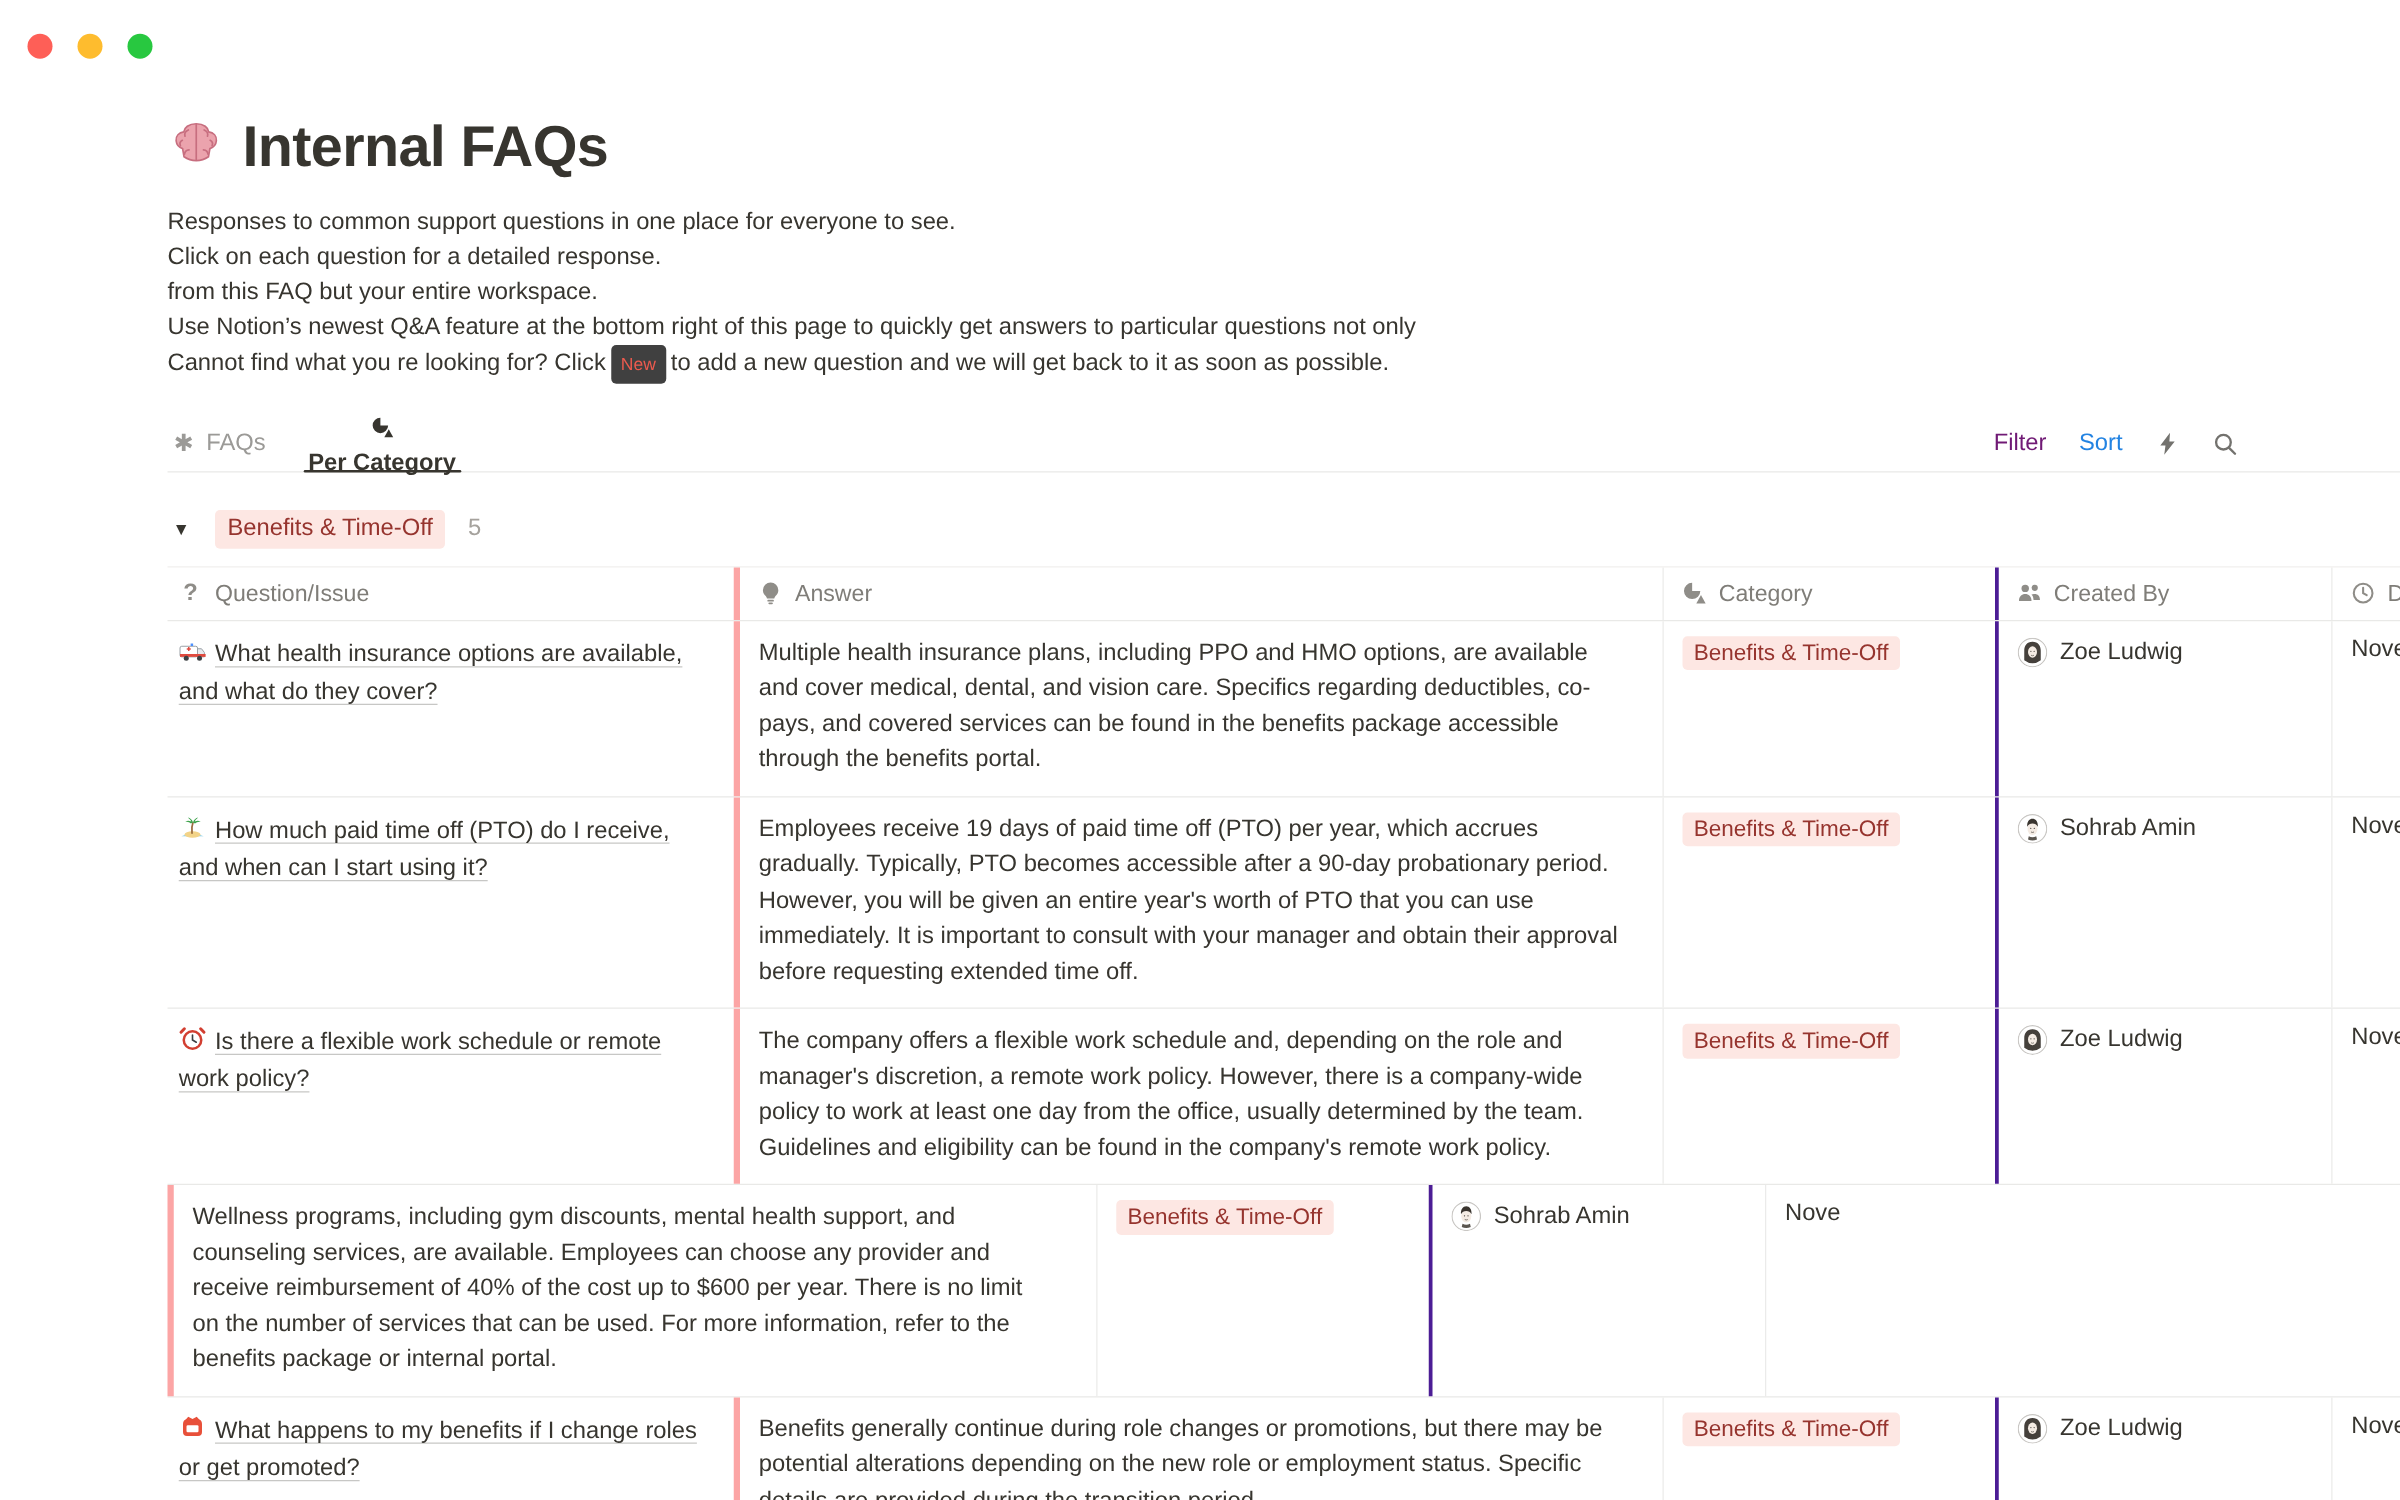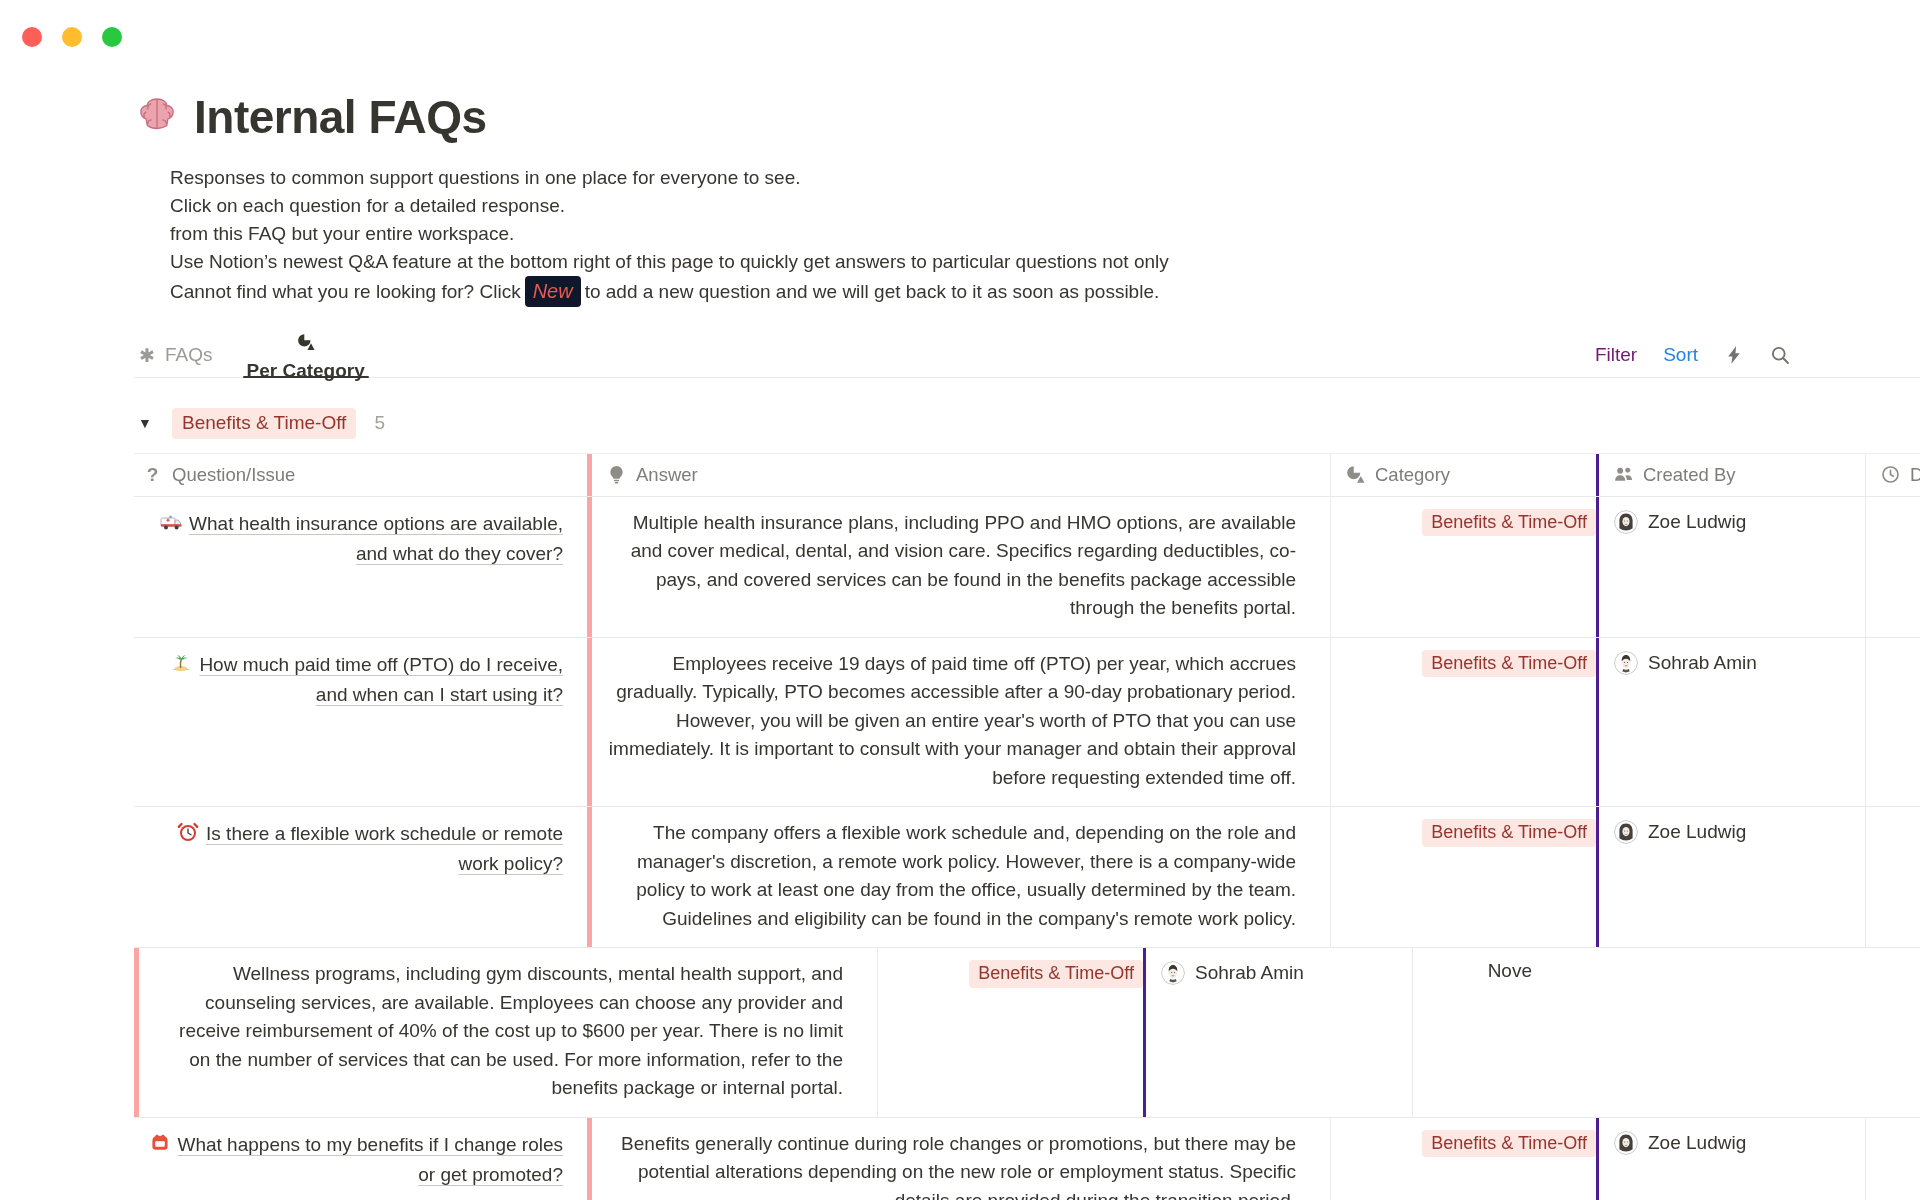--- a/index.html
+++ b/index.html
@@ -16,25 +16,25 @@
   .dot.green{background:#28c840;}
 
   .content{position:absolute;left:134px;top:88px;width:1786px;}
 
   
   .title-row{display:flex;align-items:center;gap:14px;height:58px;}
   .title-row .emoji-lg{width:46px;height:46px;flex:0 0 auto;}
   .page-title{font-size:46px;font-weight:700;letter-spacing:-.5px;color:#37352f;}
 
   
-  .desc{margin-top:18px;font-size:19px;line-height:28px;color:#37352f;margin-left:36px;}
+  .desc{margin-top:18px;font-size:19px;line-height:28px;color:#37352f;}
   .desc .line{white-space:nowrap;}
   .new-badge{
-    display:inline-block;background:#0f172a;color:#eb5a4e;border-radius:4px;
-    padding:1px 8px 2px;font-size:20px;margin:0 4px;vertical-align:baseline;font-style:italic;
+    display:inline-block;background:#404040;color:#eb5a4e;border-radius:4px;
+    padding:1px 8px 2px;font-size:14px;margin:0 4px;vertical-align:baseline;
   }
 
   
   .tabs-row{margin-top:26px;height:44px;display:flex;align-items:center;
     border-bottom:1px solid #e9e9e7;position:relative;}
   .tab{display:flex;align-items:center;gap:9px;font-size:19px;height:100%;
     padding:0 4px;margin-right:26px;cursor:pointer;position:relative;}
   .tab .t-icon{width:18px;height:18px;display:inline-flex;align-items:center;justify-content:center;}
   .tab.inactive{color:#9b9a97;}
   .tab.inactive .t-icon{color:#9b9a97;}
@@ -67,21 +67,21 @@
   .q-mark{font-size:19px;font-weight:700;color:#8f8d88;line-height:1;}
 
   .col-q{width:453px;padding-left:9px;}
   .col-a{width:743px;padding-left:15px;border-left:5px solid #fca5a5;}
   .col-c{width:266px;padding-left:15px;border-left:1px solid #ebebea;}
   .col-u{width:269px;padding-left:15px;border-left:3px solid #4c1d95;}
   .col-d{width:120px;padding-left:15px;border-left:1px solid #ebebea;}
   .col-q,.col-a,.col-c,.col-u,.col-d{box-sizing:border-box;flex:0 0 auto;}
 
   .trow{display:flex;align-items:stretch;border-bottom:1px solid #e9e9e7;}
-  .cell{box-sizing:border-box;padding-top:12px;padding-bottom:14px;text-align:right;}
+  .cell{box-sizing:border-box;padding-top:12px;padding-bottom:14px;}
 
   .q-cell{padding-right:24px;font-size:19px;line-height:30px;font-weight:500;}
   .q-emoji{display:inline-block;width:22px;height:22px;vertical-align:-3px;margin-right:7px;}
   .q-emoji svg{width:22px;height:22px;}
   .q-text{
     color:#37352f;text-decoration:underline;cursor:pointer;
     text-decoration-color:rgba(55,53,47,.28);text-underline-offset:4px;text-decoration-thickness:1px;
   }
   .a-cell{padding-right:34px;font-size:19px;line-height:28.5px;color:#37352f;cursor:pointer;}
   .c-cell .badge{font-size:18px;padding:2px 9px 3px;cursor:pointer;}

